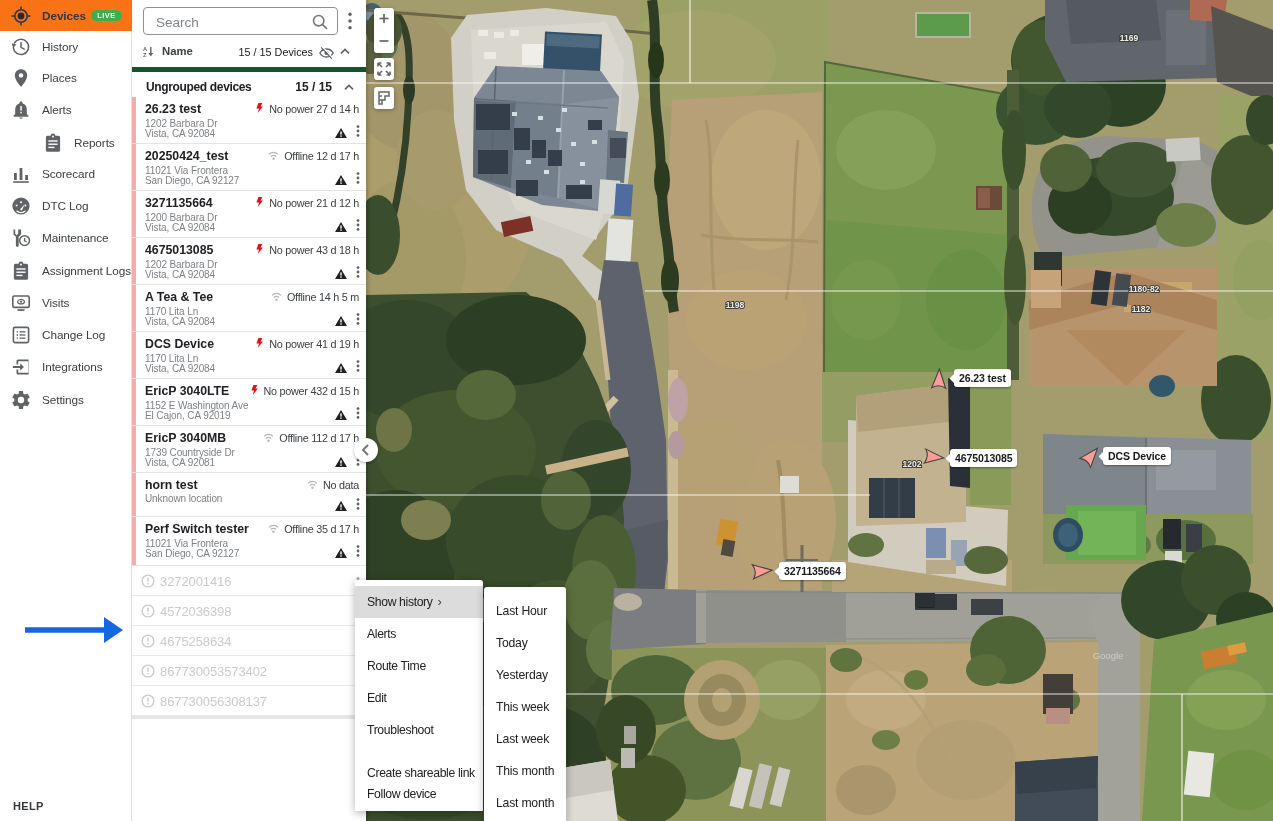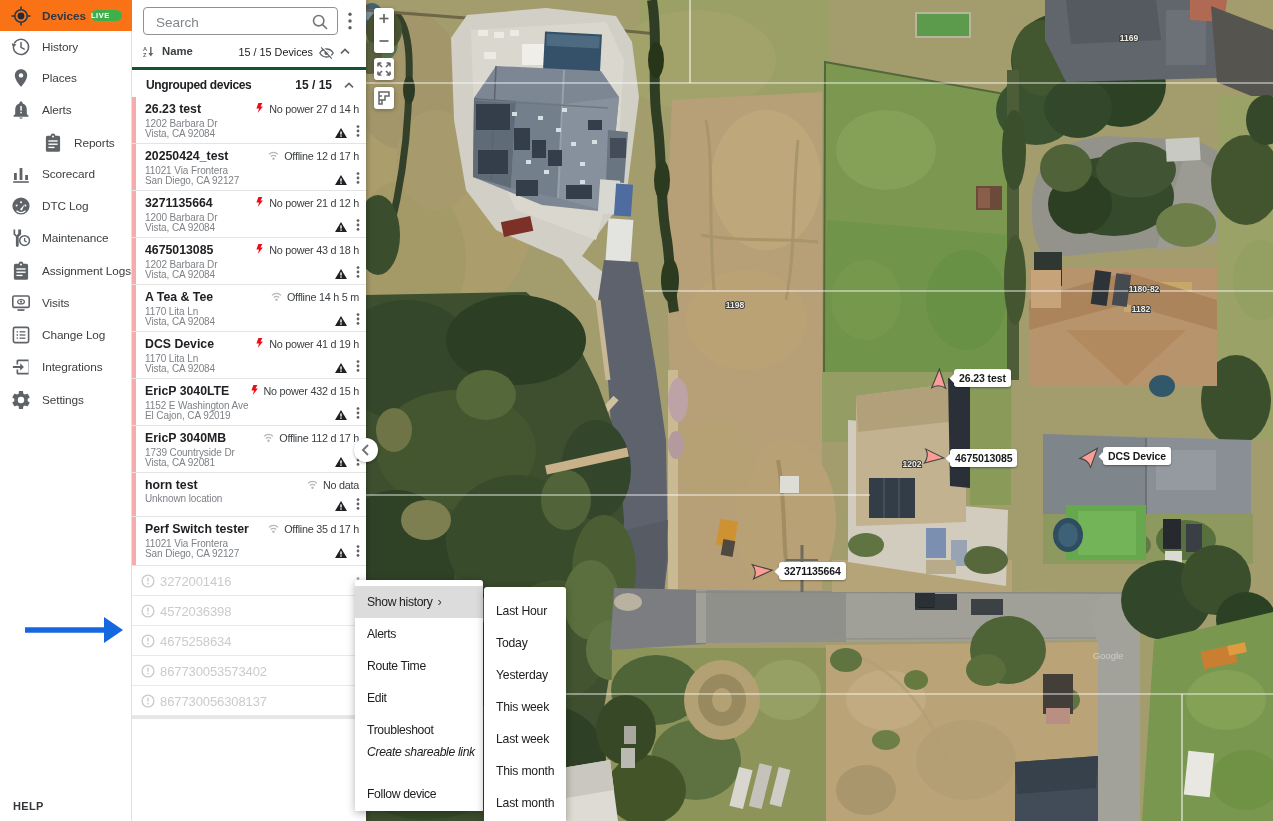--- a/index.html
+++ b/index.html
@@ -5,28 +5,28 @@
 * { margin:0; padding:0; box-sizing:border-box; }
 html,body { width:1273px; height:821px; overflow:hidden; font-family:"Liberation Sans", sans-serif; background:#fff; }
 #stage { position:relative; width:1273px; height:821px; overflow:hidden; }
 
 #sidebar { position:absolute; left:0; top:0; width:132px; height:821px; background:#fff; border-right:1px solid #e0e0e0; z-index:30; }
 .nav-item { position:absolute; left:0; width:132px; height:31px; }
 .nav-item .ico { position:absolute; left:11px; top:50%; transform:translateY(-50%); width:20px; height:20px; }
 .nav-item .lbl { position:absolute; left:42px; top:50%; transform:translateY(-50%); font-size:11.8px; letter-spacing:-0.1px; color:#3c4043; white-space:nowrap; }
 .nav-item.active { background:#f97316; }
 .nav-item.active .lbl { font-weight:bold; color:#2f3a46; }
-#livebadge { position:absolute; left:91px; top:10px; width:31px; height:11px; background:#3faf4c; border-radius:6px; color:#fff; font-size:7.5px; font-weight:bold; text-align:left; line-height:11.5px; letter-spacing:.5px; }
+#livebadge { position:absolute; left:91px; top:10px; width:31px; height:11px; background:#3faf4c; border-radius:6px; color:#fff; font-size:7.5px; font-weight:bold; text-align:center; line-height:11.5px; letter-spacing:.5px; }
 #help { position:absolute; left:13px; top:800px; font-size:11px; font-weight:bold; color:#33383d; letter-spacing:.3px; }
 
 #panel { position:absolute; left:132px; top:0; width:234px; height:821px; background:#fff; z-index:20; box-shadow:2px 0 4px rgba(0,0,0,.2);padding-left:28px; }
 #searchbox { position:absolute; left:11px; top:7px; width:195px; height:28px; border:1px solid #8d9297; border-radius:4px; }
 #searchbox .ph { position:absolute; left:12px; top:7px; font-size:13.5px; color:#80868b; }
 #sortrow { position:absolute; left:0; top:36px; width:234px; height:30px; }
-#grouphdr { position:absolute; left:0; top:67px; width:234px; height:30px; border-top:3px solid #14532d; }
+#grouphdr { position:absolute; left:0; top:67px; width:234px; height:30px; border-top:5px solid #14532d; }
 .rows { position:absolute; left:0; top:97px; width:234px; }
 .drow { position:absolute; left:0; width:234px; border-bottom:1px solid #e4e4e4; background:#fff; }
 .drow .strip { position:absolute; left:0; top:0; bottom:0; width:4px; background:#f7abab; }
 .drow .nm { position:absolute; left:13px; top:5px; font-size:12.3px; font-weight:bold; color:#202124; }
 .drow .a1 { position:absolute; left:13px; top:21px; font-size:10px; letter-spacing:-0.1px; color:#7e8287; }
 .drow .a2 { position:absolute; left:13px; top:31px; font-size:10px; letter-spacing:-0.1px; color:#7e8287; }
 .drow .st { position:absolute; right:7px; top:6px; font-size:10.8px; letter-spacing:-0.25px; color:#3c4043; white-space:nowrap; }
 .drow .warn { position:absolute; left:203px; top:27px; }
 .drow .dots { position:absolute; left:224px; top:26px; }
 .grow { position:absolute; left:0; width:234px; height:30px; border-bottom:1px solid #e9e9e9; background:#fff; }
@@ -848,21 +848,21 @@
         <line x1="3" y1="18" x2="84" y2="18" stroke="#1567df" stroke-width="5.5"></line>
         <polygon points="82,5 101,18 82,31" fill="#1567df"></polygon>
       </svg></div>
 
 <div id="cmenu">
   <div class="mi hl" style="top:6px;">Show history <span style="color:#444;font-size:13px;margin-left:2px;">›</span></div>
   <div class="mi" style="top:38px;">Alerts</div>
   <div class="mi" style="top:70px;">Route Time</div>
   <div class="mi" style="top:102px;">Edit</div>
   <div class="mi" style="top:134px;">Troubleshoot</div>
-  <div class="mi" style="top:156px;font-style:italic;">Create shareable link</div>
+  <div class="mi" style="top:177px;">Create shareable link</div>
   <div class="mi" style="top:198px;">Follow device</div>
 </div>
 <div id="smenu">
   <div class="si" style="top:8px;">Last Hour</div>
   <div class="si" style="top:40px;">Today</div>
   <div class="si" style="top:72px;">Yesterday</div>
   <div class="si" style="top:104px;">This week</div>
   <div class="si" style="top:136px;">Last week</div>
   <div class="si" style="top:168px;">This month</div>
   <div class="si" style="top:200px;">Last month</div>

